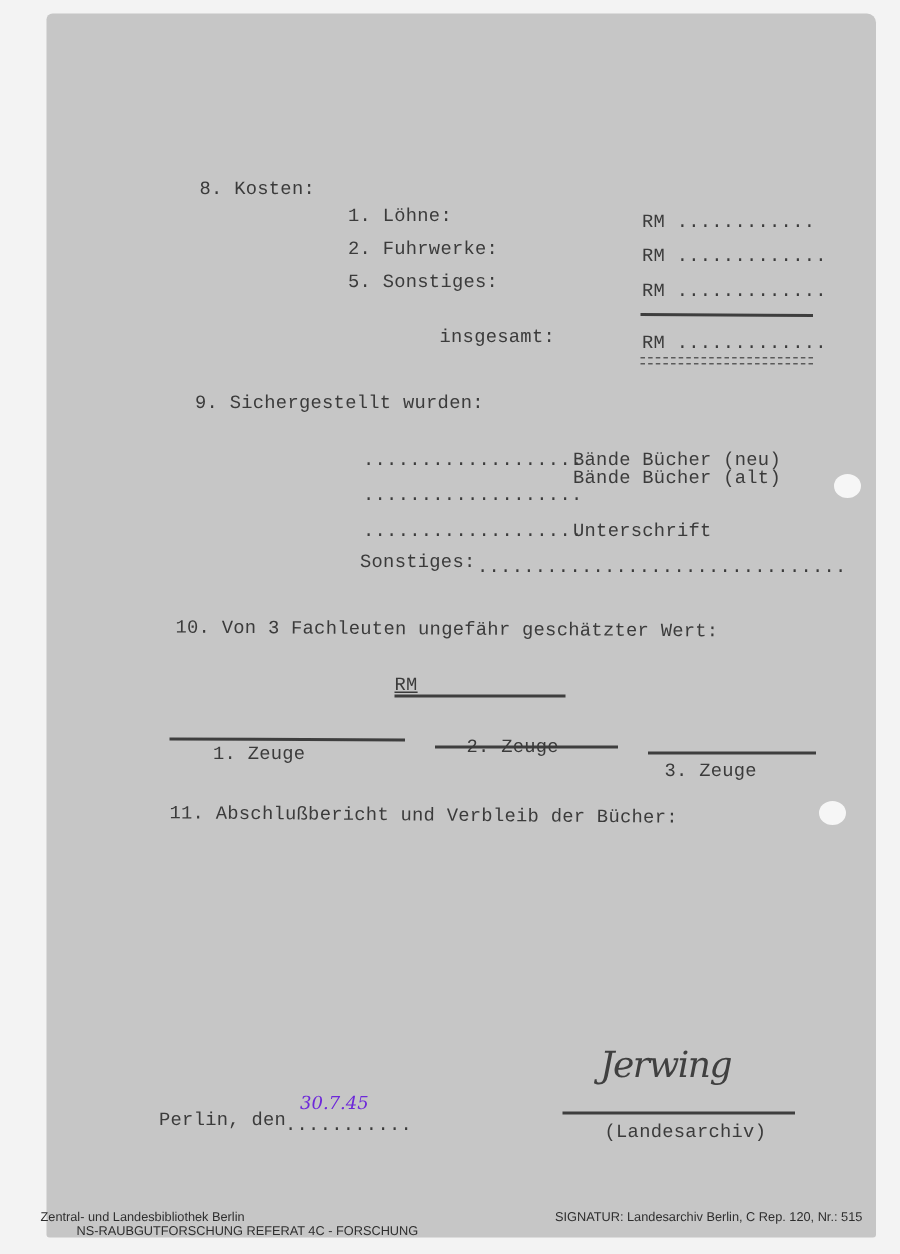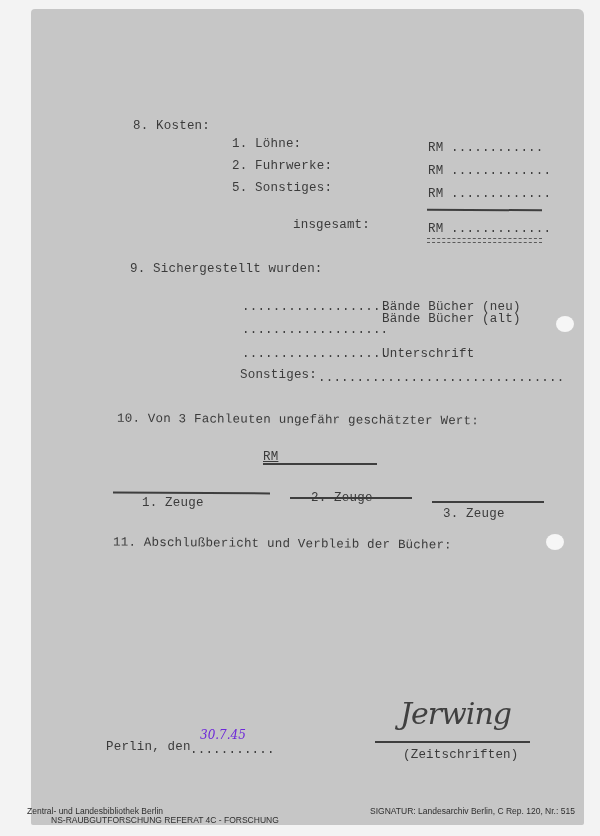--- a/index.html
+++ b/index.html
@@ -70,18 +70,18 @@
 <div class="t" style="left:311px;top:491px;">2. Zeuge</div>
 <div class="t" style="left:443px;top:507px;">3. Zeuge</div>
 
 <div class="t" style="left:113px;top:537px;transform:rotate(0.5deg);">11. Abschlußbericht und Verbleib der Bücher:</div>
 
 <div class="hand" style="left:200px;top:728px;font-size:12px;">30.7.45</div>
 <div class="t" style="left:106px;top:740px;">Perlin, den</div>
 <div class="t" style="left:190px;top:743px;">...........</div>
 
 <div class="line" style="left:375px;top:741px;width:155px;"></div>
-<div class="hand" style="left:400px;top:696px;font-size:30px;letter-spacing:-1px;color:#404040;">Jerwing</div>
-<div class="t" style="left:403px;top:748px;">(Zeitschriften)</div>
+<div class="hand" style="left:400px;top:696px;font-size:24px;letter-spacing:-1px;color:#404040;">Jerwing</div>
+<div class="t" style="left:403px;top:748px;">(Landesarchiv)</div>
 
 <div class="footer" style="left:27px;top:807px;">Zentral- und Landesbibliothek Berlin</div>
 <div class="footer" style="left:27px;top:816px;padding-left:24px;">NS-RAUBGUTFORSCHUNG REFERAT 4C - FORSCHUNG</div>
 <div class="footer" style="left:370px;top:807px;">SIGNATUR: Landesarchiv Berlin, C Rep. 120, Nr.: 515</div>
 
 </body></html>

